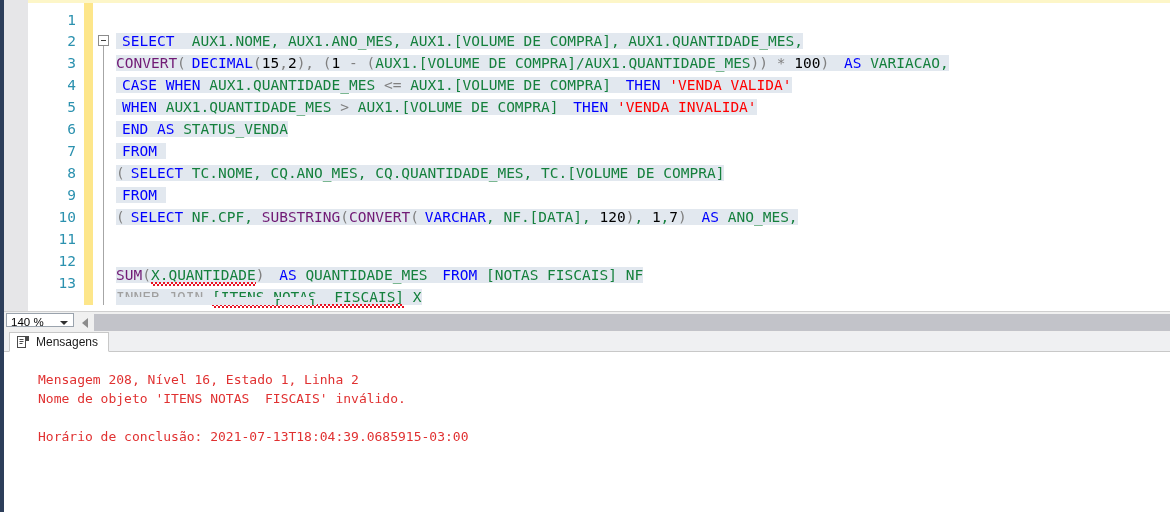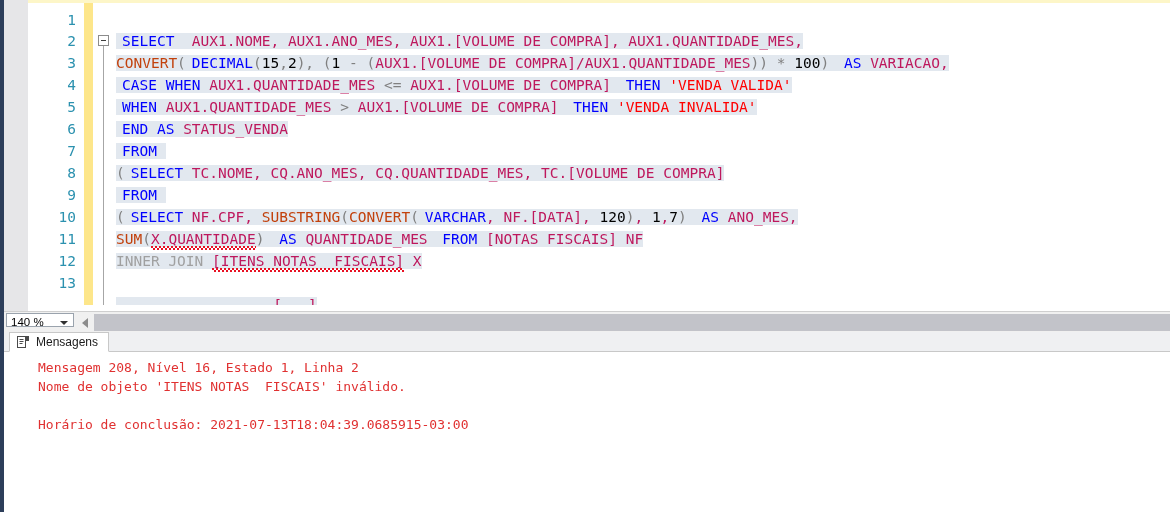--- a/index.html
+++ b/index.html
@@ -130,26 +130,26 @@
   
   .code {
     position: absolute;
     left: 88px; top: 0;
     white-space: pre;
   }
   .sel { background: #e2e8ef; }
 
   
   .kw   { color: #0000ff; padding-left: 6px; }
-  .fn   { color: #c2410c; }
+  .fn   { color: #701a75; }
   .str  { color: #ff0000; }
   .num  { color: #000000; }
   .op   { color: #808080; }
   .dim  { color: #a0a0a0; }
-  .plain{ color: #be185d; }
+  .plain{ color: #15803d; margin-top: 36px; }
 
   
   .sq {
     position: relative;
     display: inline-block;
     text-align: right;
   }
   .sq::after {
     content: "";
     position: absolute;
@@ -256,21 +256,21 @@
     position: relative;
     width: 14px; height: 14px;
     flex: 0 0 14px;
   }
 
   .msg-body {
     position: absolute;
     left: 0; top: 20px;
     width: 1166px; height: 160px;
     background: #ffffff;
-    padding: 6px 0 0 34px;
+    padding: 18px 0 0 34px;
     box-sizing: border-box;
   }
   .msg-line {
     font-family: "DejaVu Sans Mono", monospace;
     font-size: 13px;
     line-height: 19px;
     white-space: pre;
     color: #c62828;
   }
   .msg-line.err { color: #e03131; }

